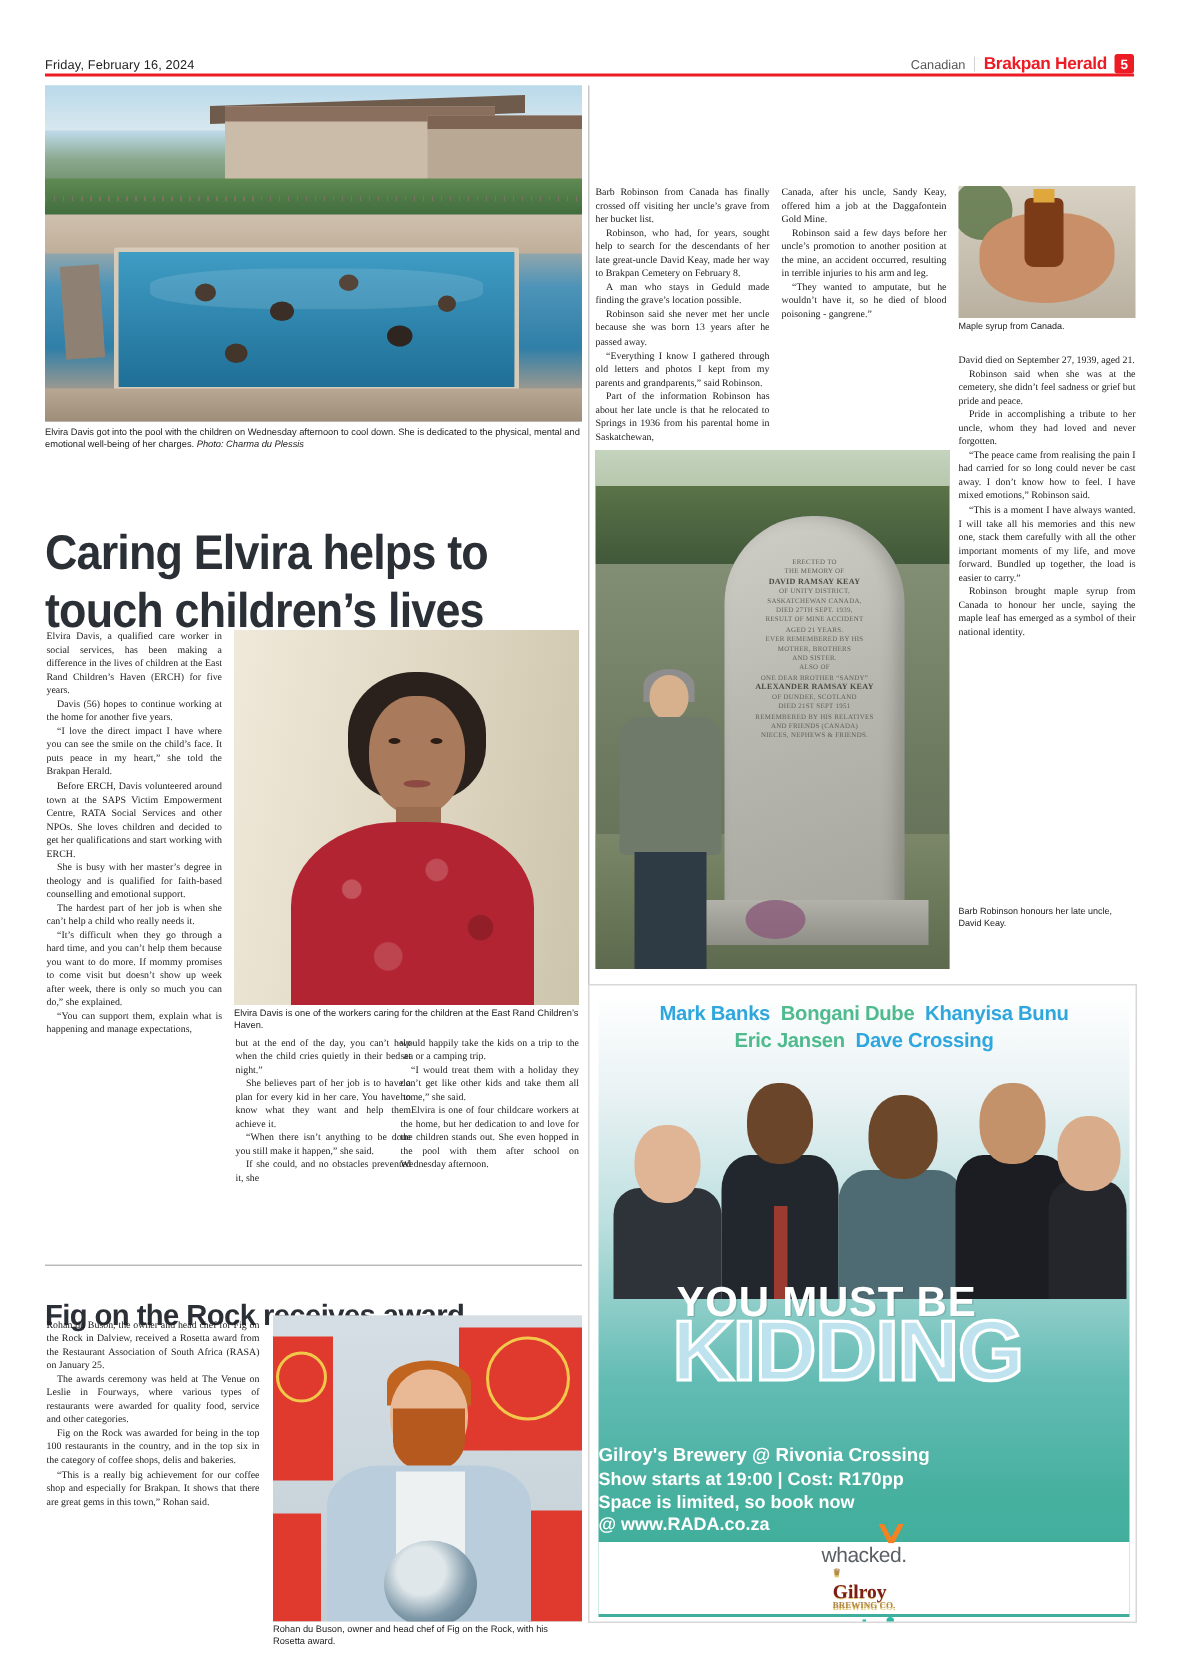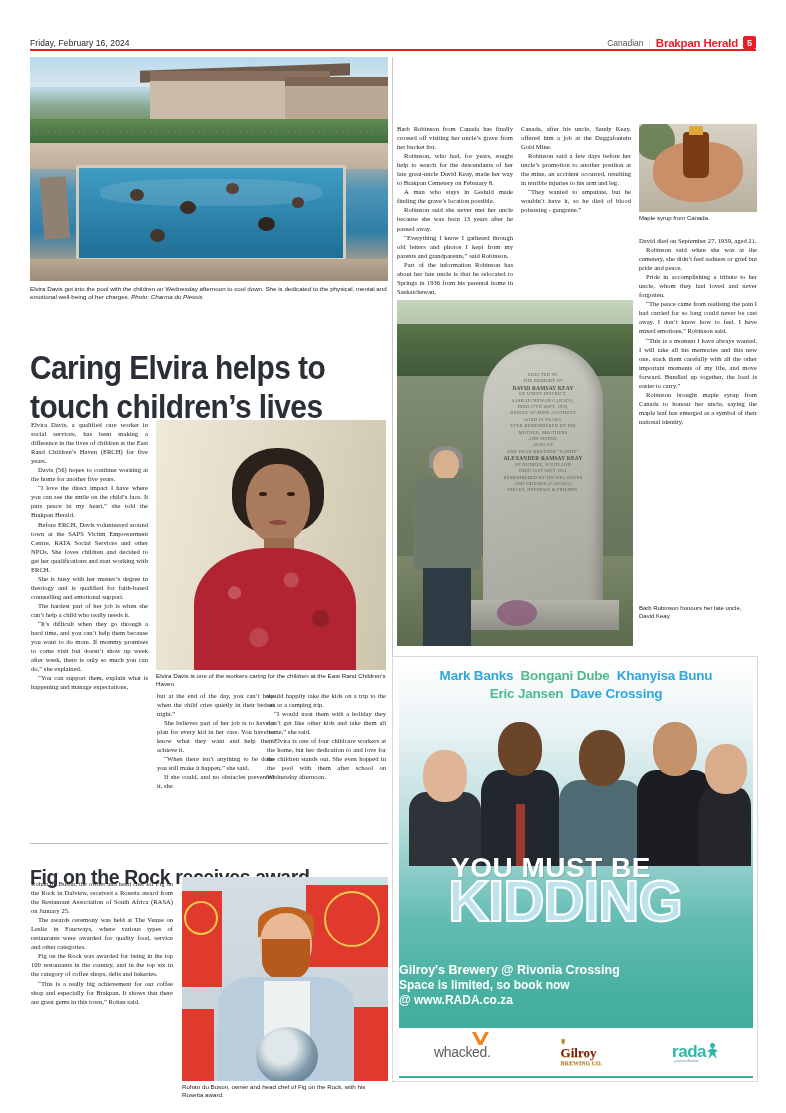--- a/index.html
+++ b/index.html
@@ -372,21 +372,21 @@
   .ad-lines .date {
     font-weight:bold; font-size:23px; line-height:27px;
     color:#7fc3e8; -webkit-text-stroke:1.2px #ffffff; letter-spacing:0.4px;
   }
   .ad-lines .show { font-weight:bold; font-size:12px; line-height:16px; }
   .ad-lines .space { font-weight:bold; font-size:12px; line-height:15px; }
   .ad-lines .url { font-weight:bold; font-size:12px; line-height:15px; }
 
   .ad-logos {
     position:absolute; left:6px; bottom:5px; width:354px; height:48px;
-    background:#ffffff; display:flex; align-items:center; justify-content:space-around;
+    background:#ffffff; display:flex; align-items:center; justify-content:space-around;flex-direction:column;
   }
   .logo-whacked {
     font-family:"Liberation Sans", sans-serif; font-size:14px; color:#5a5f63;
     position:relative; letter-spacing:-0.3px;
   }
   .logo-whacked .swoosh {
     position:absolute; left:38px; top:-12px; width:17px; height:13px;
     background:#f58220;
     clip-path:polygon(0 0, 22% 0, 50% 70%, 78% 0, 100% 0, 60% 100%, 40% 100%);
   }
@@ -630,20 +630,21 @@
           </div>
       </div>
 
       <div class="ad-kidding">
         <div class="l1">YOU MUST BE</div>
         <div class="l2">KIDDING</div>
       </div>
 
       <div class="ad-lines">
         <div class="venue">Gilroy's Brewery @ Rivonia Crossing</div>
+        <div class="show">Show starts at 19:00 | Cost: R170pp</div>
         <div class="space">Space is limited, so book now</div>
         <div class="url">@ www.RADA.co.za</div>
       </div>
     </div>
 
     <div class="ad-logos">
       <div class="logo-whacked">
         <span class="swoosh"></span>
         <span>whacked</span><span>.</span>
       </div>

